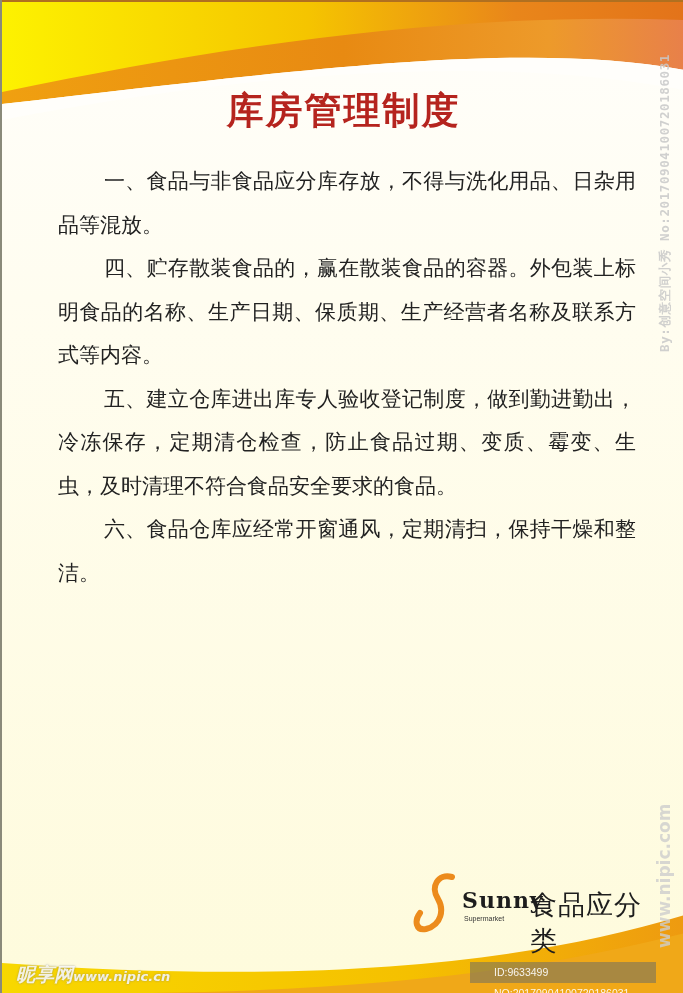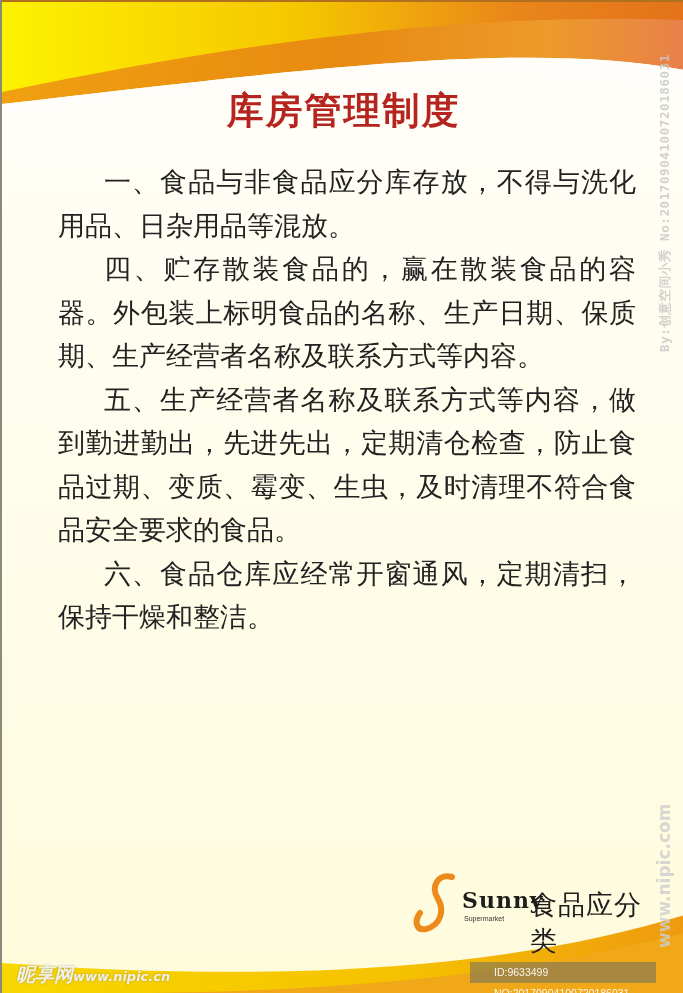--- a/index.html
+++ b/index.html
@@ -17,21 +17,21 @@
     }
     .swoosh { position: absolute; left: 0; top: 0; }
     .title {
       position: absolute; left: 0; width: 683px; top: 86px;
       text-align: center; font-size: 37px; font-weight: bold;
       color: #b5241e; letter-spacing: 2px;
       font-family: "DejaVu Sans", sans-serif;
     }
     .body-text {
       position: absolute; left: 56px; top: 160px; width: 578px;
-      font-size: 27px; line-height: 43.5px; color: #222;
+      font-size: 21px; line-height: 43.5px; color: #222;
       font-family: "DejaVu Sans", sans-serif;
     }
     .para { text-indent: 46px; margin: 0; text-align: justify; }
     .logo {
       position: absolute; left: 410px; top: 873px; width: 240px; height: 60px;
     }
     .logo .sunny {
       position: absolute; left: 50px; top: 14px; font-size: 22px;
       font-family: "DejaVu Serif", serif; font-weight: bold;
       color: #1d1d1d; letter-spacing: 1px;
@@ -90,21 +90,21 @@
     <path d="M0,0 L683,0 L683,20 C470,12 250,40 0,92 Z" fill="url(#gY)"></path>
     <path d="M0,104 C300,70 520,40 683,70 L683,90 C520,60 300,62 0,120 Z" fill="#fffefb"></path>
     <rect x="0" y="0" width="683" height="2" fill="#b07020"></rect>
   </svg>
 
   <div class="title">库房管理制度</div>
 
   <div class="body-text">
     <p class="para">一、食品与非食品应分库存放，不得与洗化用品、日杂用品等混放。</p>
     <p class="para">四、贮存散装食品的，赢在散装食品的容器。外包装上标明食品的名称、生产日期、保质期、生产经营者名称及联系方式等内容。</p>
-    <p class="para">五、生产经营者名称及联系方式等内容，做到勤进勤出，先进先出，定期清仓检查，防止食品过期、变质、霉变、生虫，及时清理不符合食品安全要求的食品。</p>
+    <p class="para">五、建立仓库进出库专人验收登记制度，做到勤进勤出，冷冻保存，定期清仓检查，防止食品过期、变质、霉变、生虫，及时清理不符合食品安全要求的食品。</p>
     <p class="para">六、食品仓库应经常开窗通风，定期清扫，保持干燥和整洁。</p>
   </div>
 
   <svg class="swoosh" style="top:905px" width="683" height="88" viewBox="0 0 683 88">
     <defs>
       <linearGradient id="gB" x1="0" y1="0" x2="1" y2="0">
         <stop offset="0" stop-color="#f8d800"></stop>
         <stop offset="0.6" stop-color="#f5c000"></stop>
         <stop offset="1" stop-color="#ee9a10"></stop>
       </linearGradient>

